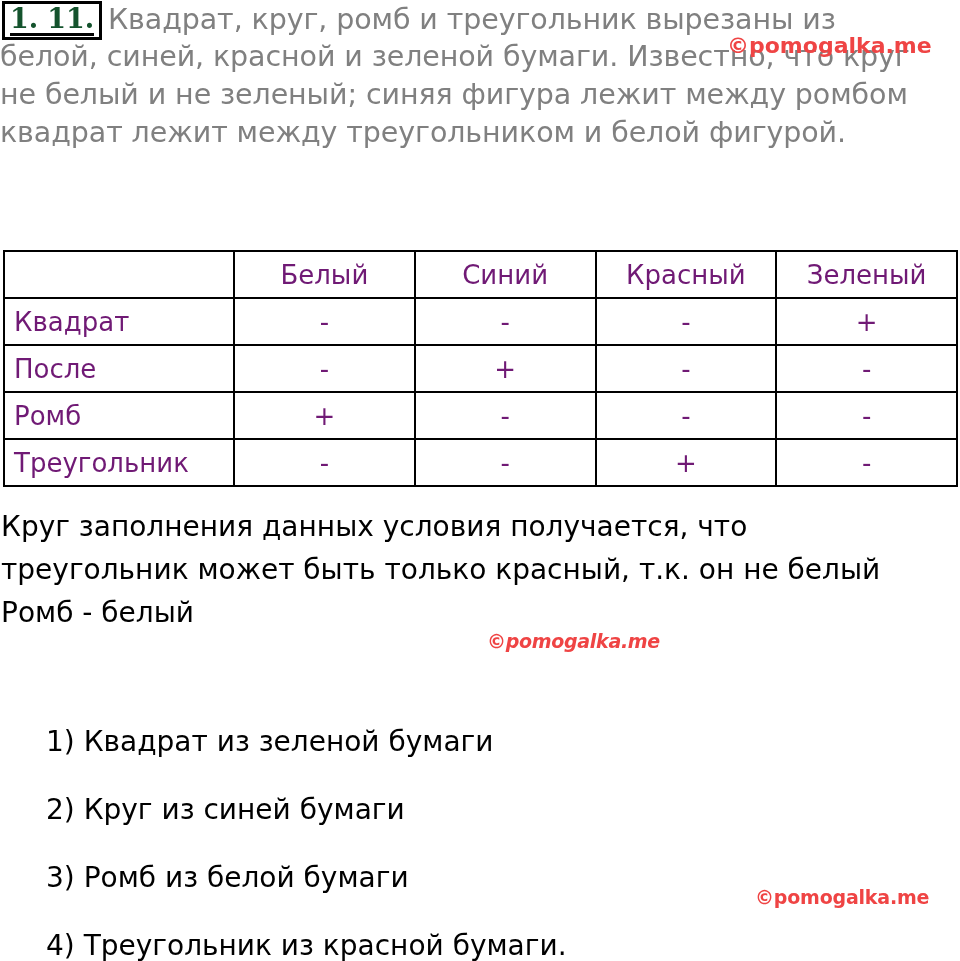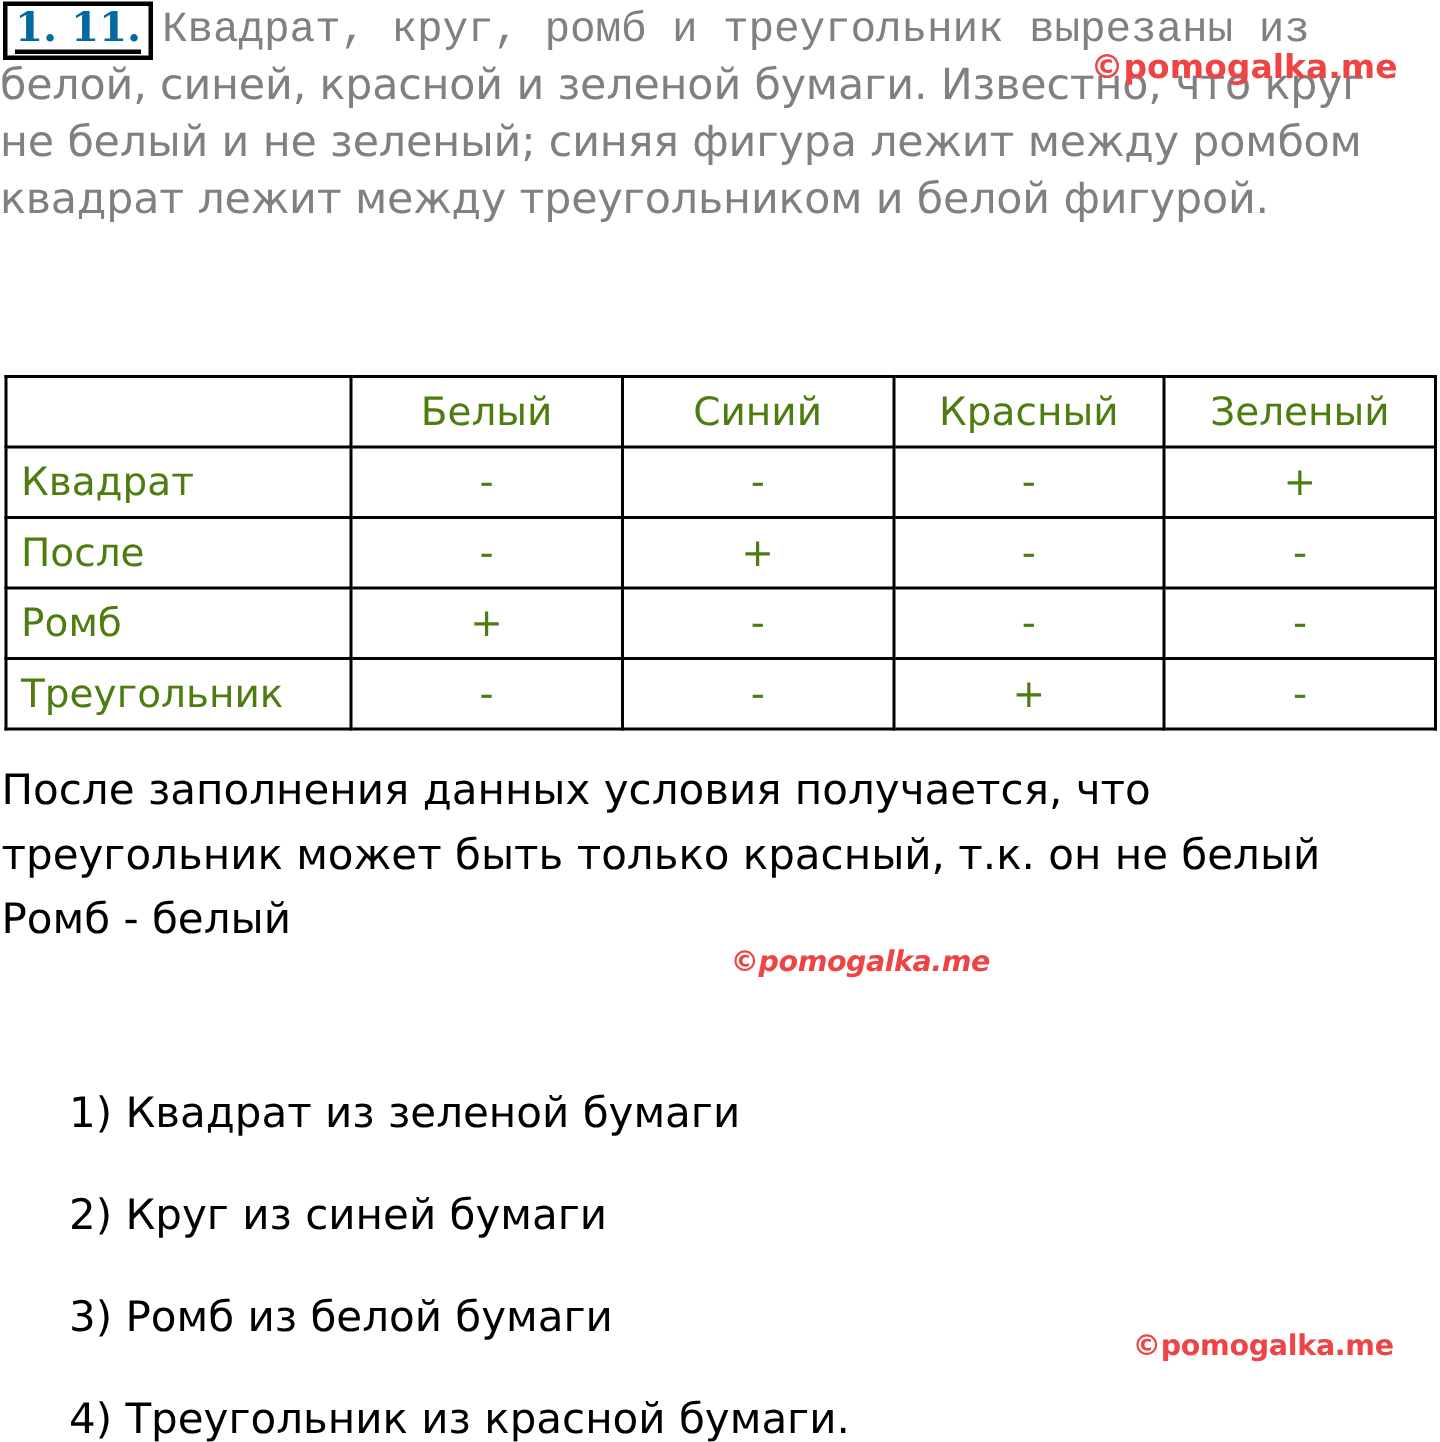--- a/index.html
+++ b/index.html
@@ -40,36 +40,35 @@
   
   .task-number-box {
     display: inline-block;
     vertical-align: top;
     box-sizing: border-box;
     border: 3px solid #000000;
     height: 39px;
     line-height: 30px;
     padding: 0 5px 0 5px;
     margin: 1px 6px 0 2px;
-    color: #0369a1;
+    color: #14532d;
     font-family: "DejaVu Serif", "Liberation Serif", serif;
     font-weight: bold;
     font-size: 27px;
   }
   .task-number-inner {
     display: inline-block;
     border-bottom: 3px solid #000000;
     line-height: 28px;
     padding-bottom: 0px;
   }
   .statement-first-text {
     display: inline-block;
     vertical-align: top;
     line-height: 40px;
-    font-family: Liberation Mono, monospace;
   }
 
   
   .watermark {
     position: absolute;
     font-family: "DejaVu Sans", "Liberation Sans", sans-serif;
     font-weight: bold;
     color: #ef4444;
     white-space: nowrap;
   }
@@ -79,21 +78,21 @@
 
   
   .grid-table {
     position: absolute;
     left: 3px;
     top: 250px;
     width: 955px;
     border-collapse: collapse;
     table-layout: fixed;
     font-size: 26px;
-    color: #4d7c0f;
+    color: #701a75;
   }
   .grid-table td, .grid-table th {
     border: 2px solid #000000;
     height: 45px;
     padding: 0 0 0 0;
     font-weight: normal;
     font-size: 26px;
     vertical-align: middle;
   }
   .grid-table .col-label {
@@ -190,21 +189,21 @@
       <td class="col-label">Треугольник</td>
       <td class="col-val mark">-</td>
       <td class="col-val mark">-</td>
       <td class="col-val mark">+</td>
       <td class="col-val mark">-</td>
     </tr>
   </tbody>
 </table>
 
 <div class="solution">
-  <div class="solution-line">После заполнения данных условия получается, что</div>
+  <div class="solution-line">Круг заполнения данных условия получается, что</div>
   <div class="solution-line">треугольник может быть только красный, т.к. он не белый</div>
   <div class="solution-line">Ромб - белый</div>
 </div>
 
 <div class="watermark wm-2">©pomogalka.me</div>
 
 <div class="answers">
   <div class="answer-item">1) Квадрат из зеленой бумаги</div>
   <div class="answer-item">2) Круг из синей бумаги</div>
   <div class="answer-item">3) Ромб из белой бумаги</div>

